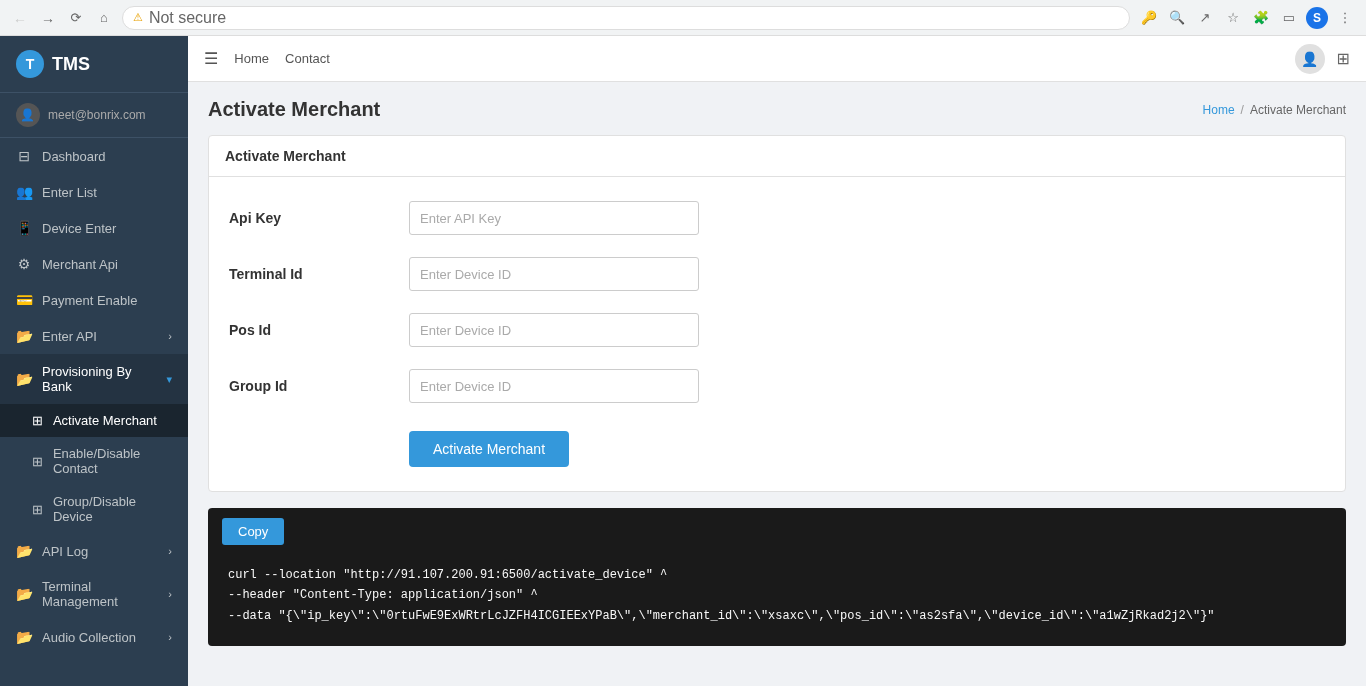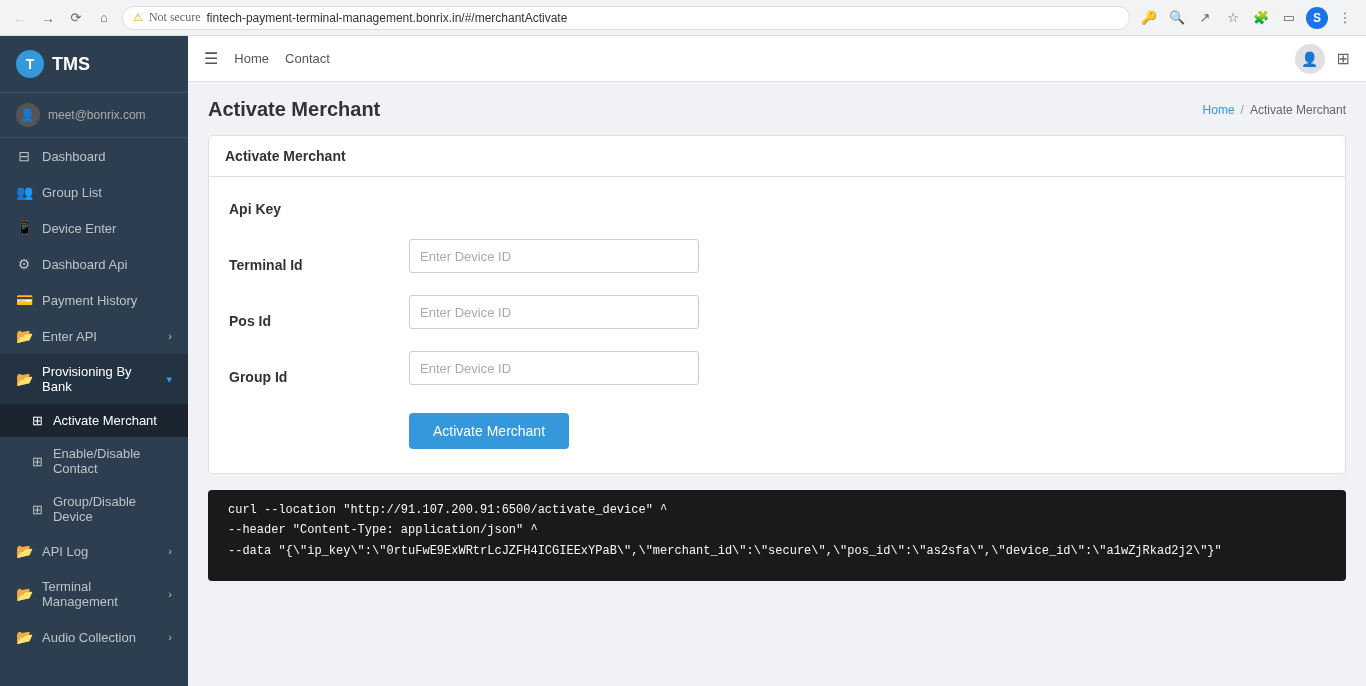--- a/index.html
+++ b/index.html
@@ -33,21 +33,21 @@
       border: 1px solid #ddd;
       border-radius: 12px;
       display: flex;
       align-items: center;
       padding: 0 10px;
       gap: 6px;
       font-size: 12px;
       color: #333;
     }
     .address-bar .lock-icon { color: #e8a000; font-size: 11px; }
-    .address-bar .not-secure { color: #666; font-size: 12px; font-family: Liberation Serif, serif; }
+    .address-bar .not-secure { color: #666; font-size: 16px; }
     .address-bar .url { color: #333; }
     .browser-actions {
       display: flex; gap: 6px; align-items: center;
     }
     .browser-action-btn {
       width: 22px; height: 22px;
       border: none; background: none;
       cursor: pointer; color: #666;
       font-size: 13px;
       display: flex; align-items: center; justify-content: center;
@@ -225,21 +225,21 @@
       font-weight: 600;
       color: #333;
     }
     .card-body {
       padding: 24px 20px;
     }
 
     
     .form-row {
       display: flex;
-      align-items: flex-end;
+      align-items: center;
       margin-bottom: 22px;
     }
     .form-label {
       width: 180px;
       font-size: 14px;
       font-weight: 600;
       color: #333;
       flex-shrink: 0;
     }
     .form-input {
@@ -301,21 +301,20 @@
 <body>
 
 <div class="browser-bar">
   <button class="browser-nav-btn disabled">←</button>
   <button class="browser-nav-btn">→</button>
   <button class="browser-nav-btn browser-refresh">⟳</button>
   <button class="browser-nav-btn browser-home">⌂</button>
   <div class="address-bar">
     <span class="lock-icon">⚠</span>
     <span class="not-secure">Not secure</span>
-    <span class="url">fintech-payment-terminal-management.bonrix.in/#/merchantActivate</span>
   </div>
   <div class="browser-actions">
     <button class="browser-action-btn">🔑</button>
     <button class="browser-action-btn">🔍</button>
     <button class="browser-action-btn">↗</button>
     <button class="browser-action-btn">☆</button>
     <button class="browser-action-btn">🧩</button>
     <button class="browser-action-btn">▭</button>
     <div class="profile-circle">
       <span>S</span>
@@ -335,33 +334,33 @@
       <div class="sidebar-user-avatar">👤</div>
       <span>meet@bonrix.com</span>
     </div>
 
     <div class="sidebar-item">
       <span class="icon">⊟</span>
       <span>Dashboard</span>
     </div>
     <div class="sidebar-item">
       <span class="icon">👥</span>
-      <span>Group List</span>
+      <span>Enter List</span>
     </div>
     <div class="sidebar-item">
       <span class="icon">📱</span>
       <span>Device Enter</span>
     </div>
     <div class="sidebar-item">
       <span class="icon">⚙</span>
-      <span>Dashboard Api</span>
+      <span>Merchant Api</span>
     </div>
     <div class="sidebar-item">
       <span class="icon">💳</span>
-      <span>Payment History</span>
+      <span>Payment Enable</span>
     </div>
     <div class="sidebar-item">
       <span class="icon">📂</span>
       <span>Enter API</span>
       <span class="arrow">›</span>
     </div>
     <div class="sidebar-item active-parent" style="background:#243342;">
       <span class="icon" style="color:#3498db;">📂</span>
       <span style="color:#fff;">Provisioning By Bank</span>
       <span class="arrow" style="color:#3498db;">▾</span>
@@ -418,38 +417,42 @@
           <span class="sep">/</span>
           <span>Activate Merchant</span>
         </div>
       </div>
 
       <div class="card">
         <div class="card-header">Activate Merchant</div>
         <div class="card-body">
           <div class="form-row">
             <label class="form-label">Api Key</label>
+            <input class="form-input" type="text" placeholder="Enter API Key" style="">
           </div>
           <div class="form-row">
             <label class="form-label">Terminal Id</label>
             <input class="form-input" type="text" placeholder="Enter Device ID" style="">
           </div>
           <div class="form-row">
             <label class="form-label">Pos Id</label>
             <input class="form-input" type="text" placeholder="Enter Device ID" style="">
           </div>
           <div class="form-row">
             <label class="form-label">Group Id</label>
             <input class="form-input" type="text" placeholder="Enter Device ID" style="">
           </div>
           <button class="activate-btn">Activate Merchant</button>
         </div>
       </div>
 
       <div class="code-block">
+        <div class="code-block-header">
+          <button class="copy-btn">Copy</button>
+        </div>
         <div class="code-content"><span>curl --location "http://91.107.200.91:6500/activate_device" ^</span>
 <span>--header "Content-Type: application/json" ^</span>
-<span>--data "{\"ip_key\":\"0rtuFwE9ExWRtrLcJZFH4ICGIEExYPaB\",\"merchant_id\":\"secure\",\"pos_id\":\"as2sfa\",\"device_id\":\"a1wZjRkad2j2\"}"</span></div>
+<span>--data "{\"ip_key\":\"0rtuFwE9ExWRtrLcJZFH4ICGIEExYPaB\",\"merchant_id\":\"xsaxc\",\"pos_id\":\"as2sfa\",\"device_id\":\"a1wZjRkad2j2\"}"</span></div>
       </div>
 
     </div>
   </div>
 </div>
 
 </body></html>

